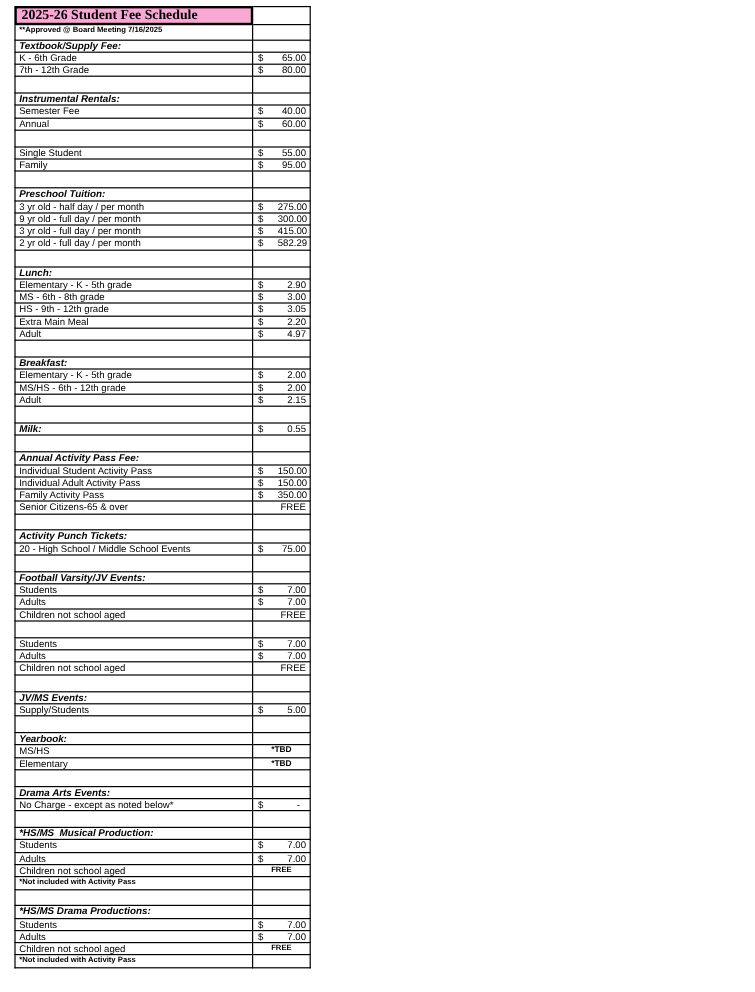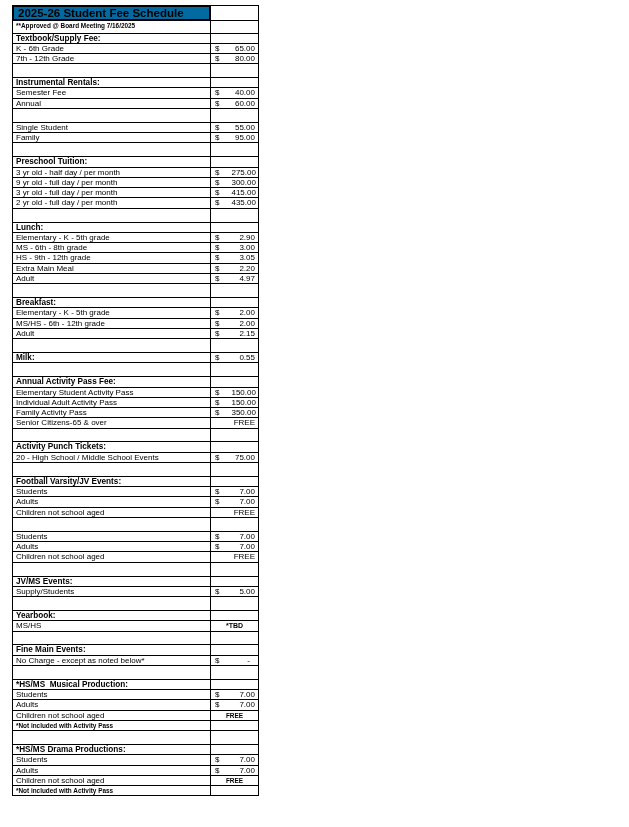--- a/index.html
+++ b/index.html
@@ -18,21 +18,21 @@
     box-sizing:border-box;
     border-right:1px solid #000;border-bottom:1px solid #000;
     overflow:hidden;
   }
   .c1{
     width:199px;border-left:1px solid #000;
     padding:0 0 0 3px;font-size:8px;line-height:10px;
     white-space:pre;
   }
   .c2{width:48px;font-size:8px;line-height:10px;}
-  .row.section .c1{font-weight:bold;font-size:8.2px;}
+  .row.section .c1{font-weight:bold;font-size:8.2px;font-style:italic;}
   .row.title .c1{
     border:2px solid #000;
     font-weight:bold;font-size:11.5px;line-height:12px;
     display:flex;align-items:center;padding-left:4px;
   }
   .row.title .c2{border-top:1px solid #000;}
   .row.approved .c1{
     font-weight:bold;font-size:6.4px;
     display:flex;align-items:flex-end;padding-bottom:1.5px;
   }
@@ -43,21 +43,21 @@
   .val-dash .amt{padding-right:5px;}
   .val-free{text-align:right;padding-right:3px;}
   .val-free-small{text-align:center;font-size:6.4px;font-weight:bold;}
   .val-tbd{text-align:center;font-weight:bold;font-size:7px;}
 </style>
 </head>
 <body>
 
 <div class="tbl">
     <div class="row title">
-      <div class="cell c1" style="background: #0369a1;">2025-26 Student Fee Schedule</div>
+      <div class="cell c1" style="background: #f9a8d4; font-family: Liberation Serif, serif;">2025-26 Student Fee Schedule</div>
       <div class="cell c2"></div>
     </div>
     <div class="row approved">
       <div class="cell c1">**Approved @ Board Meeting 7/16/2025</div>
       <div class="cell c2"></div>
     </div>
     <div class="row section">
       <div class="cell c1">Textbook/Supply Fee:</div>
       <div class="cell c2"></div>
     </div>
@@ -141,21 +141,21 @@
       <div class="cell c1">3 yr old - full day / per month</div>
       <div class="cell c2 val-money">
         <span>$</span>
         <span class="amt">415.00</span>
       </div>
     </div>
     <div class="row item">
       <div class="cell c1">2 yr old - full day / per month</div>
       <div class="cell c2 val-money">
         <span>$</span>
-        <span class="amt">435.00</span>
+        <span class="amt">582.29</span>
       </div>
     </div>
     <div class="row blank">
       <div class="cell c1"></div>
       <div class="cell c2"></div>
     </div>
     <div class="row section">
       <div class="cell c1">Lunch:</div>
       <div class="cell c2"></div>
     </div>
@@ -236,21 +236,21 @@
     </div>
     <div class="row blank">
       <div class="cell c1"></div>
       <div class="cell c2"></div>
     </div>
     <div class="row section">
       <div class="cell c1">Annual Activity Pass Fee:</div>
       <div class="cell c2"></div>
     </div>
     <div class="row item">
-      <div class="cell c1">Elementary Student Activity Pass</div>
+      <div class="cell c1">Individual Student Activity Pass</div>
       <div class="cell c2 val-money">
         <span>$</span>
         <span class="amt">150.00</span>
       </div>
     </div>
     <div class="row item">
       <div class="cell c1">Individual Adult Activity Pass</div>
       <div class="cell c2 val-money">
         <span>$</span>
         <span class="amt">150.00</span>
@@ -350,26 +350,30 @@
       <div class="cell c2"></div>
     </div>
     <div class="row section">
       <div class="cell c1">Yearbook:</div>
       <div class="cell c2"></div>
     </div>
     <div class="row item">
       <div class="cell c1">MS/HS</div>
       <div class="cell c2 val-tbd">*TBD</div>
     </div>
-    <div class="row blank">
-      <div class="cell c1"></div>
-      <div class="cell c2"></div>
-    </div>
-    <div class="row section">
-      <div class="cell c1">Fine Main Events:</div>
+    <div class="row item">
+      <div class="cell c1">Elementary</div>
+      <div class="cell c2 val-tbd">*TBD</div>
+    </div>
+    <div class="row blank">
+      <div class="cell c1"></div>
+      <div class="cell c2"></div>
+    </div>
+    <div class="row section">
+      <div class="cell c1">Drama Arts Events:</div>
       <div class="cell c2"></div>
     </div>
     <div class="row item">
       <div class="cell c1">No Charge - except as noted below*</div>
       <div class="cell c2 val-money val-dash">
         <span>$</span>
         <span class="amt">-</span>
       </div>
     </div>
     <div class="row blank">

